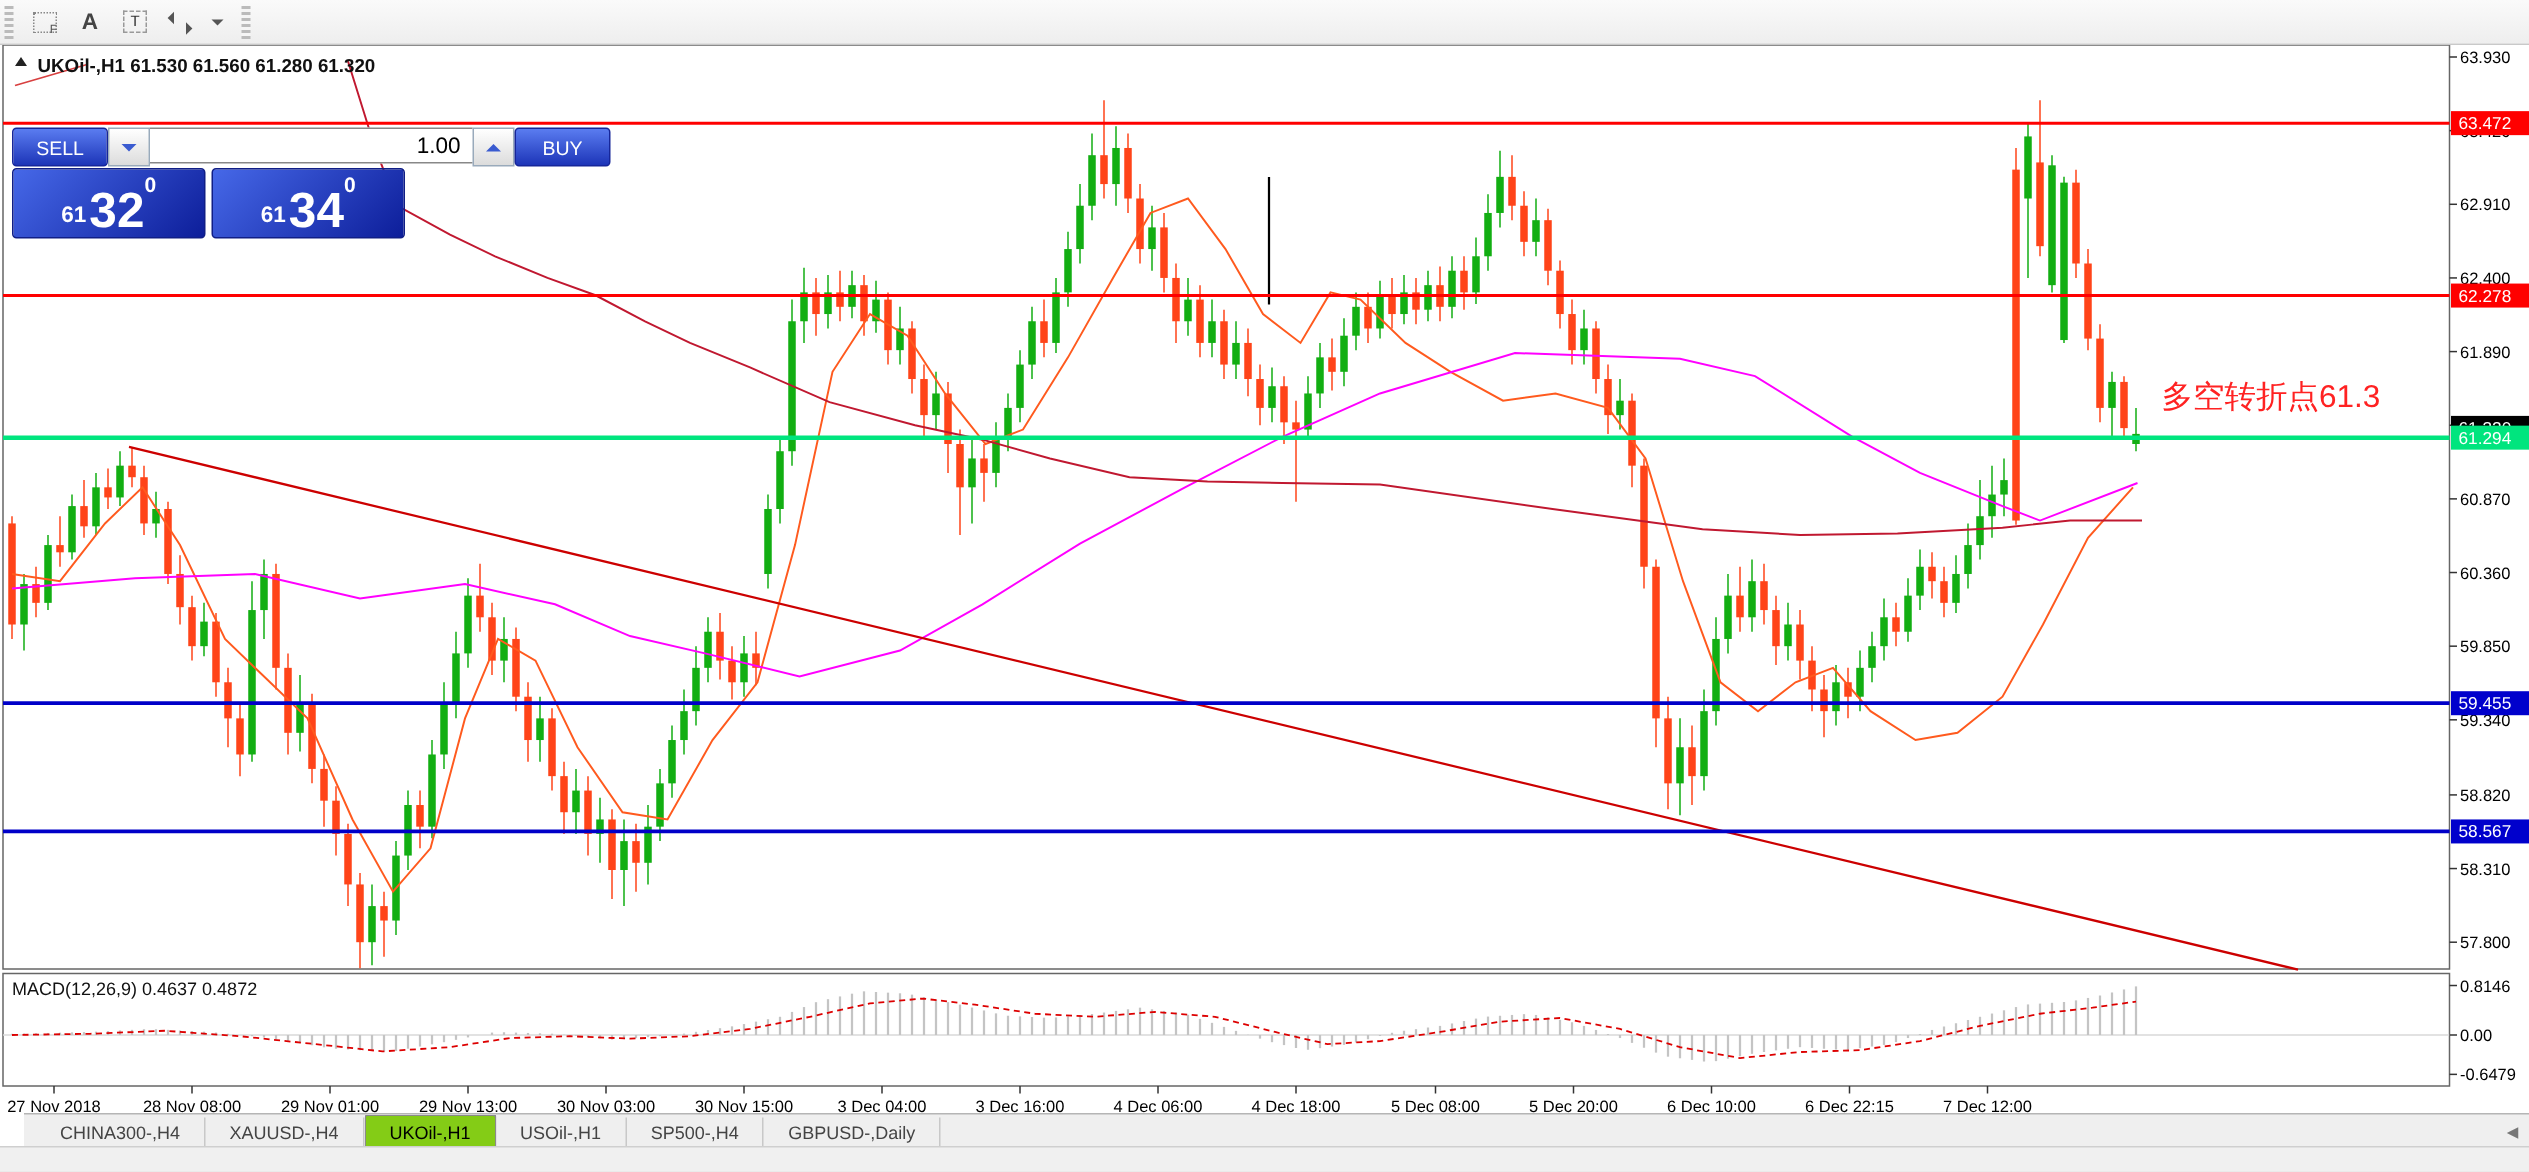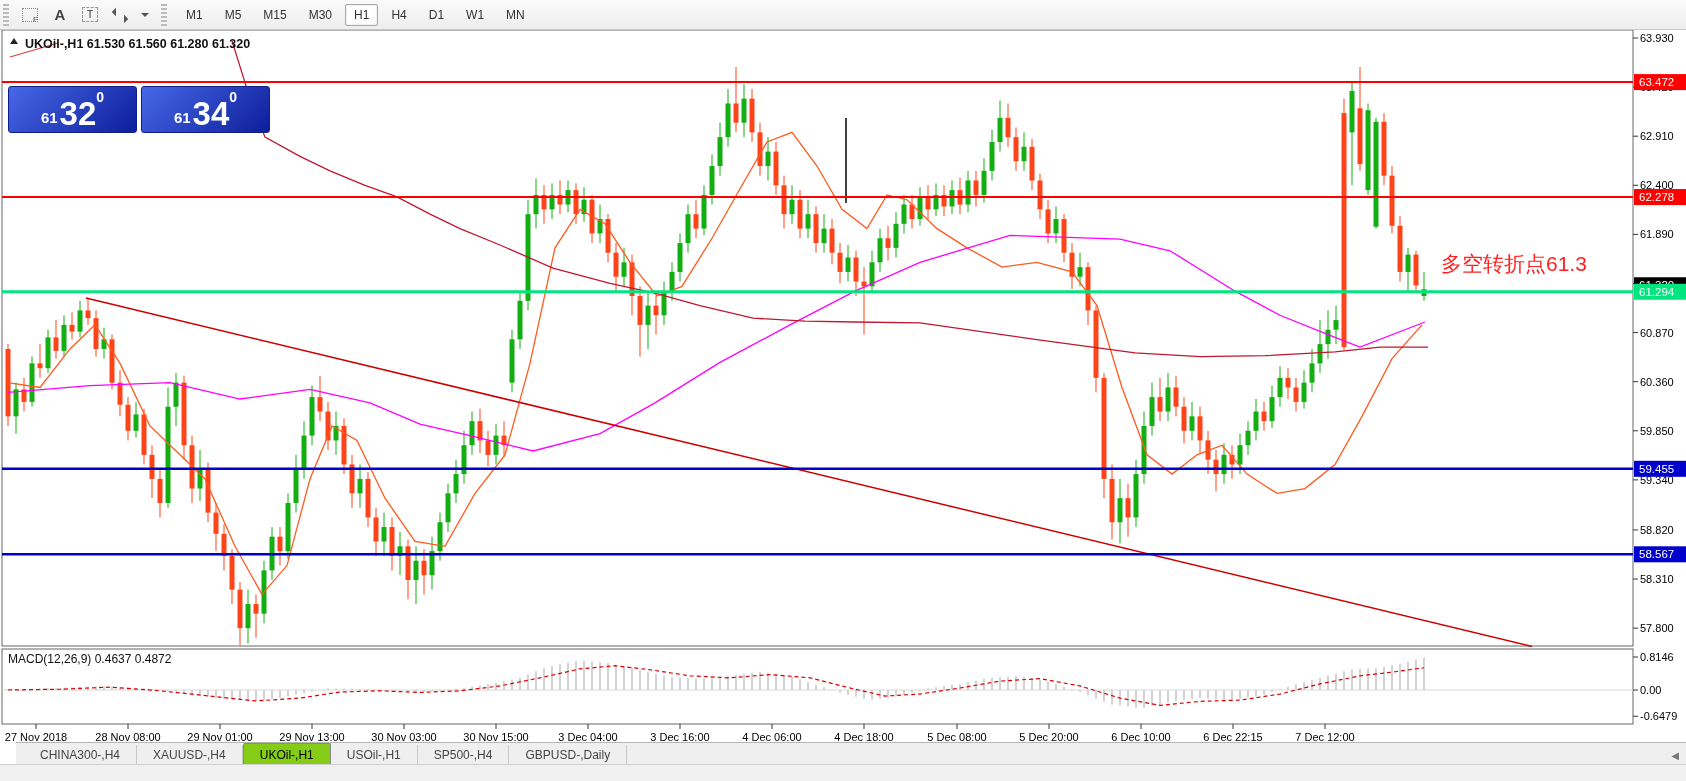--- a/index.html
+++ b/index.html
@@ -64,31 +64,20 @@
     <div class="ico">
         <div class="arr-ico">
           <i class="a1"></i>
           <i class="a2"></i>
         </div>
       </div>
     <div class="ico" style="width:12px;">
         <div class="caret-down"></div>
       </div>
     <div class="tb-sep"></div>
-    <div id="tf-group" style="display:flex;align-items:center;">
-        <div class="tf-btn">M1</div>
-        <div class="tf-btn">M5</div>
-        <div class="tf-btn">M15</div>
-        <div class="tf-btn">M30</div>
-        <div class="tf-btn active">H1</div>
-        <div class="tf-btn">H4</div>
-        <div class="tf-btn">D1</div>
-        <div class="tf-btn">W1</div>
-        <div class="tf-btn">MN</div>
-      </div>
   </div>
 
   <div class="chartwrap">
     <svg id="chart-svg" width="1686" height="712">
       <rect x="0" y="0" width="1686" height="712" fill="#ffffff"></rect>
       <g id="g-plots">
           <rect x="2" y="0" width="1631" height="616" fill="none" stroke="#666" stroke-width="1"></rect>
           <rect x="2" y="619" width="1631" height="75" fill="none" stroke="#666" stroke-width="1"></rect>
           <line x1="2" y1="660" x2="1633" y2="660" stroke="#d8d8d8" stroke-width="1"></line>
         </g>
@@ -727,20 +716,31 @@
           <text x="1639" y="528.2960099999999" font-size="11.5" fill="#fff">58.567</text>
         </g>
       <path d="M10 14 L18 14 L14 8 Z" fill="#222"></path>
       <text x="25" y="18" font-size="12.5" fill="#111" font-weight="600">UKOil-,H1   61.530 61.560 61.280 61.320</text>
       <text x="8" y="633" font-size="12" fill="#111">MACD(12,26,9) 0.4637 0.4872</text>
       <text id="annot" font-size="21" x="1441" y="241" fill="#FF2222">多空转折点61.3</text>
     </svg>
 
     
     <div class="trade">
+      <div class="trow1">
+        <div class="btn-side">SELL</div>
+        <div class="spin">
+            <div class="tri-d"></div>
+          </div>
+        <input class="vol" value="1.00" style="">
+        <div class="spin">
+            <div class="tri-u"></div>
+          </div>
+        <div class="btn-side">BUY</div>
+      </div>
       <div class="trow2">
         <div class="bigpx">
           <span class="sm">61</span>
           <span class="lg">32</span>
           <span class="sup">0</span>
         </div>
         <div class="bigpx">
           <span class="sm">61</span>
           <span class="lg">34</span>
           <span class="sup">0</span>

